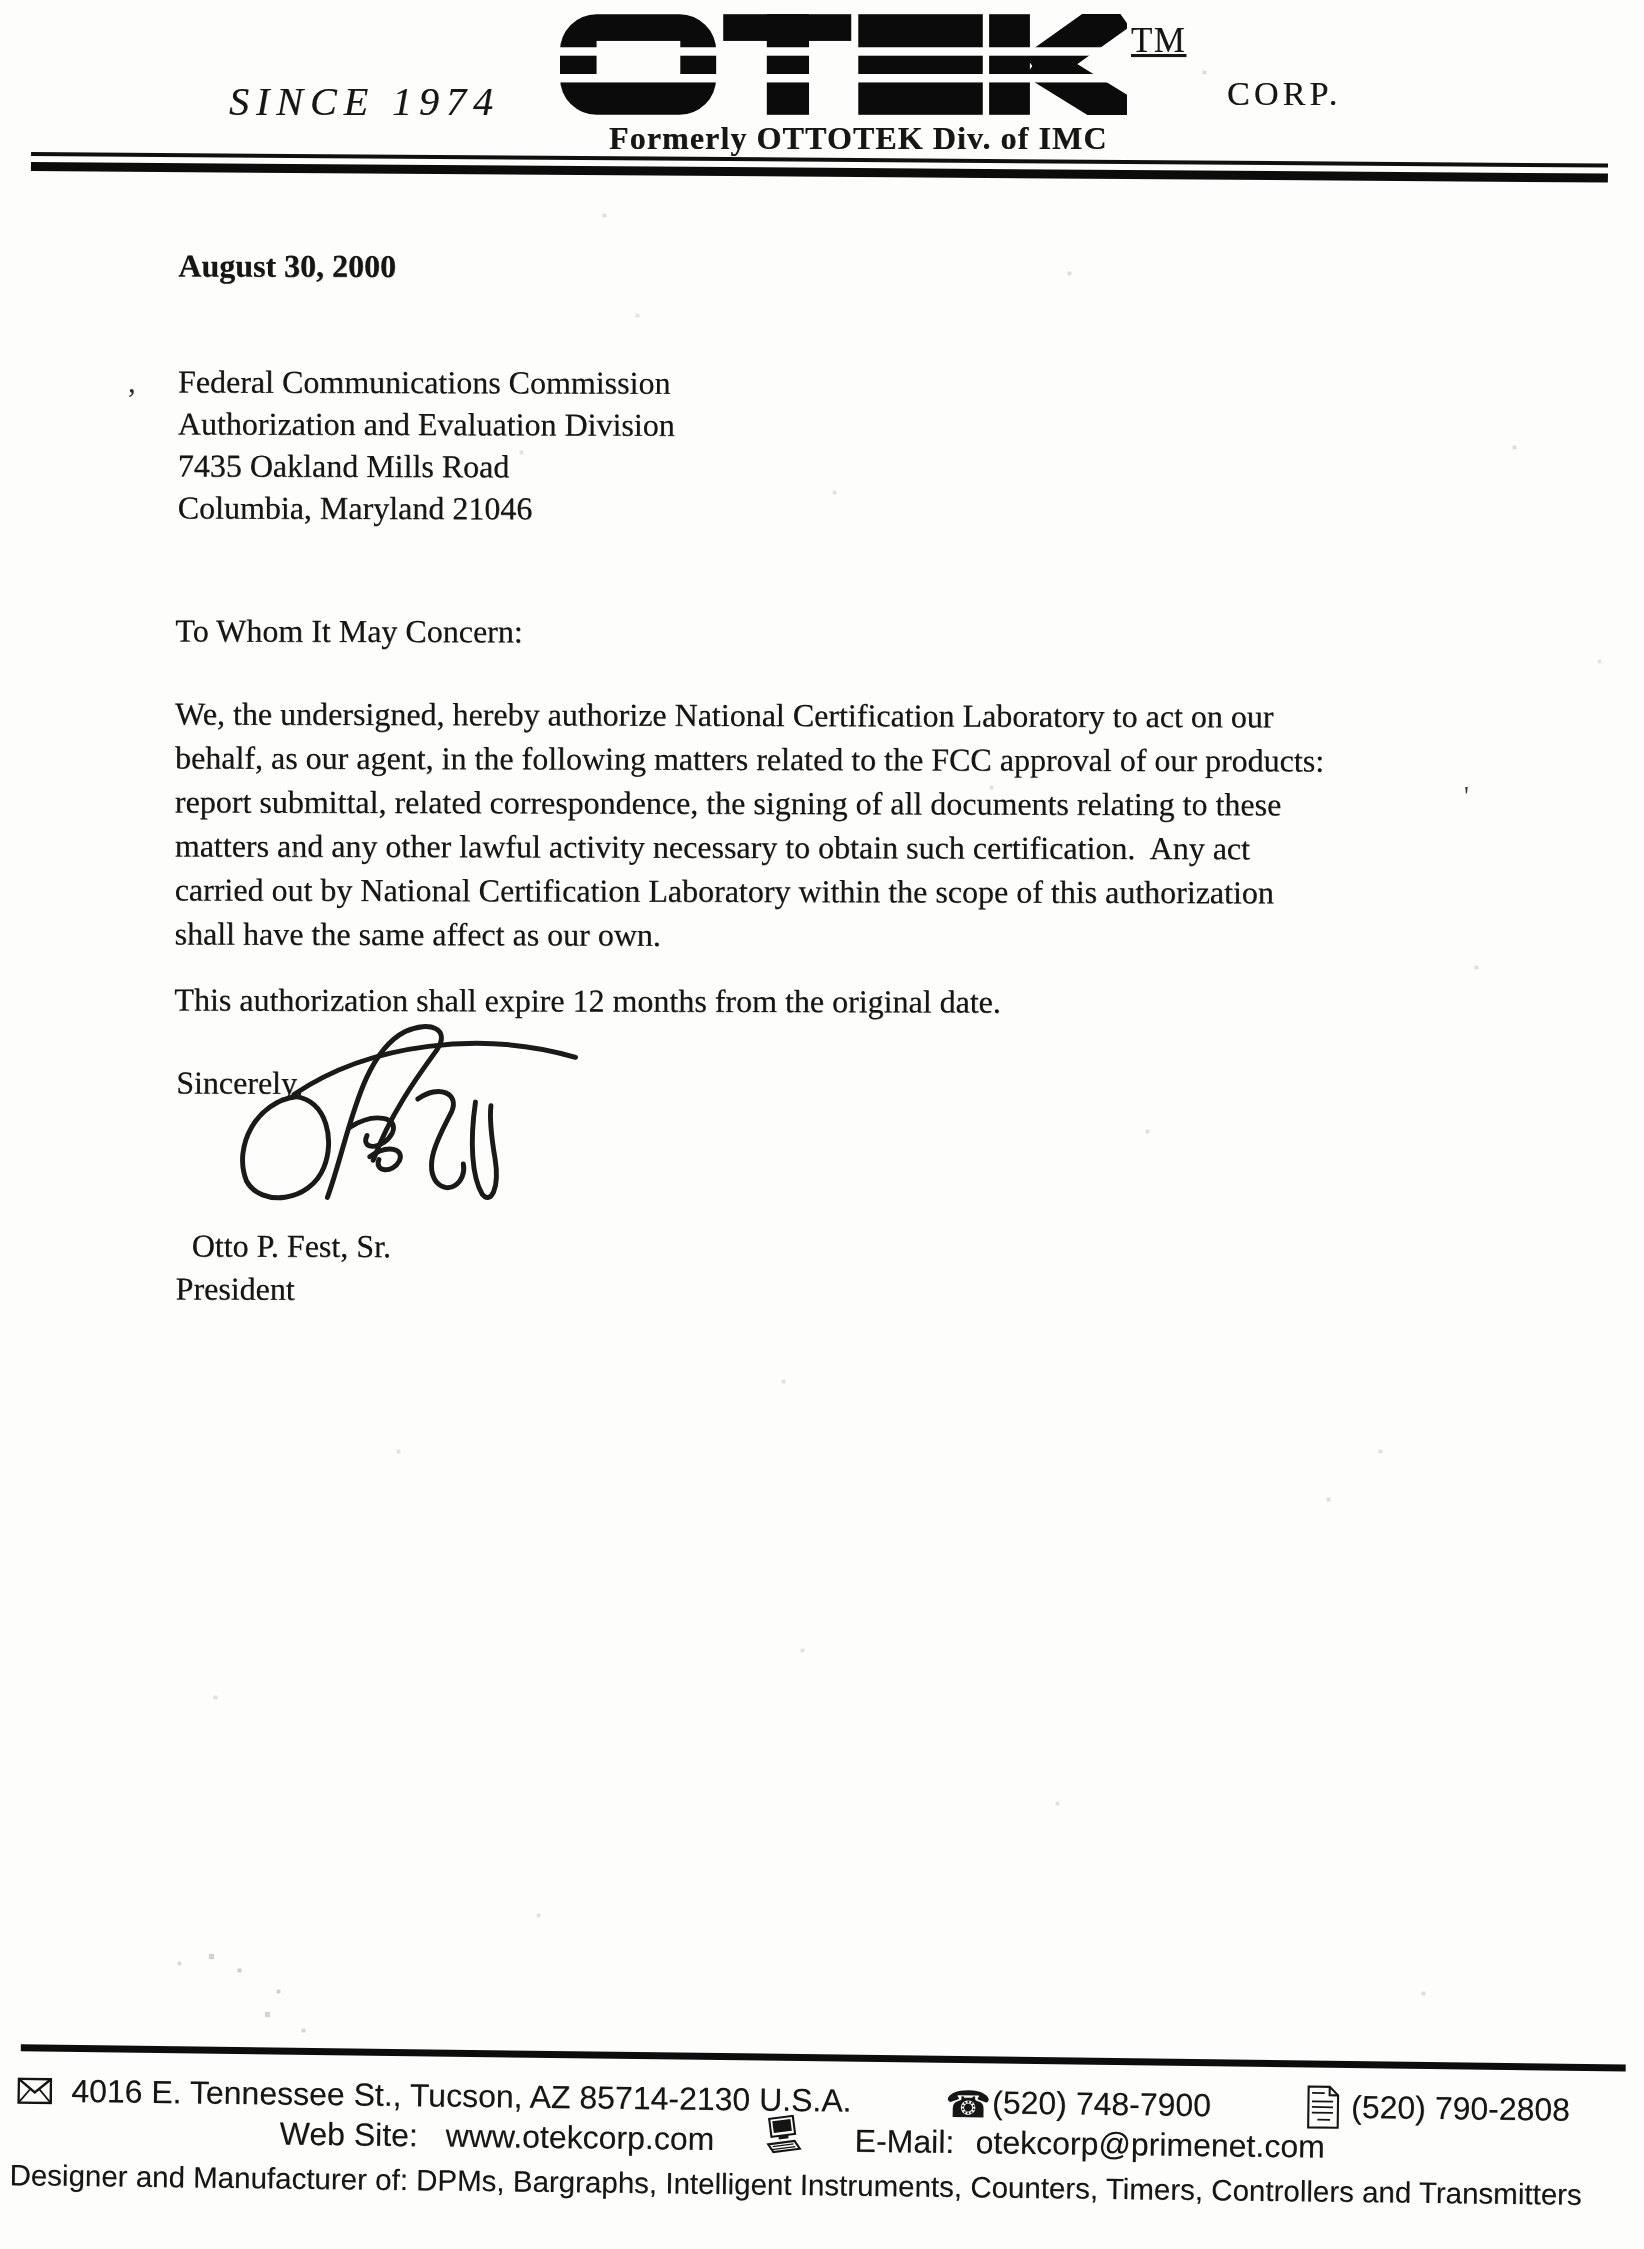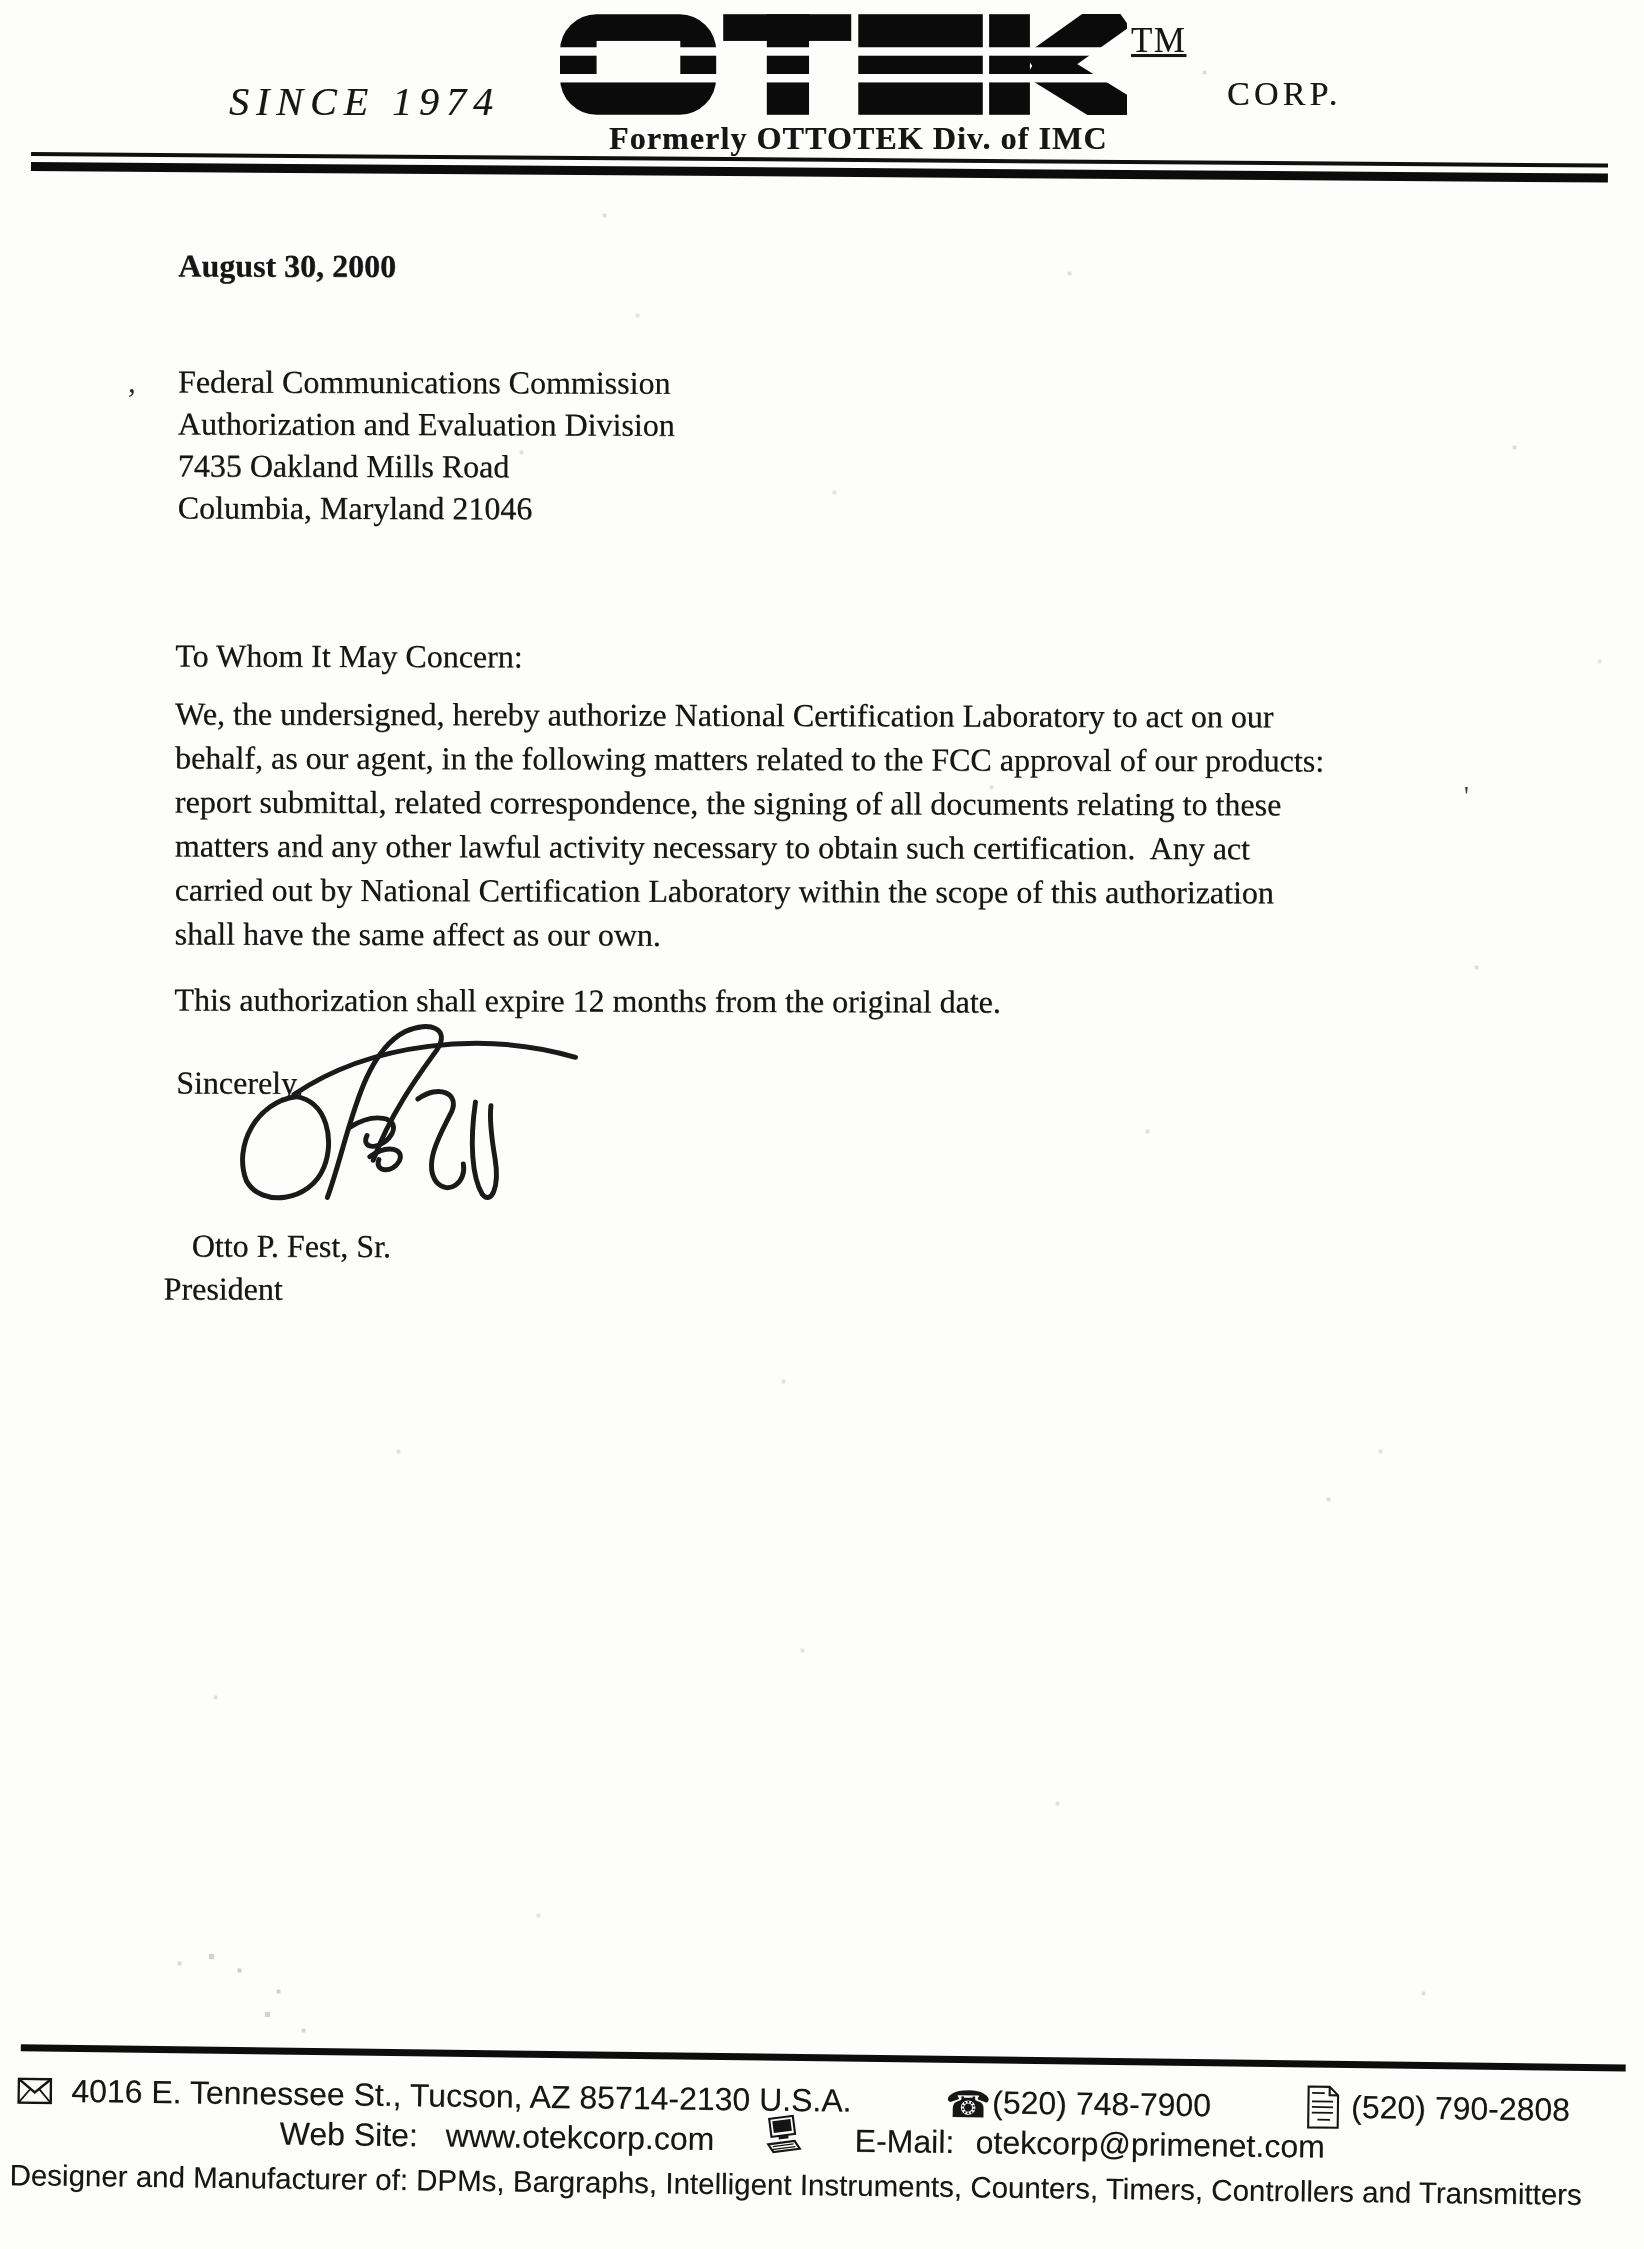--- a/index.html
+++ b/index.html
@@ -24,27 +24,27 @@
   .rule-thin{height:3.5px;background:#101010;}
   .rule-gap{height:6.3px;}
   .rule-thick{height:9.1px;background:#0c0c0c;}
 
   
   .letter{left:0;top:0;width:1645px;transform:rotate(0.15deg);transform-origin:0 0;}
   .line{position:absolute;white-space:nowrap;font-size:32px;line-height:44px;}
   .date{left:179px;top:243px;font-weight:bold;}
   .recipient{left:179px;top:360px;font-size:32px;line-height:42px;white-space:nowrap;position:absolute;}
   .margin-comma{left:129px;top:364px;font-size:31px;color:#2b2b2b;}
-  .salutation{left:177px;top:608px;margin-top:25px;}
+  .salutation{left:177px;top:608px;}
   .para{left:177px;top:691px;position:absolute;font-size:32px;line-height:44px;white-space:nowrap;}
   .expiry{left:177px;top:977px;}
   .closing{left:179px;top:1060px;}
   .sig-svg{left:232px;top:1022px;}
   .signer{left:179px;top:1223px;margin-left:16px;}
-  .stitle{left:167px;top:1266px;}
+  .stitle{left:179px;top:1266px;}
   .stray-tick{left:1466px;top:777px;font-size:27px;color:#3a3a3a;}
 
   
   .footer{left:0;top:2033px;width:1645px;height:211px;transform:rotate(0.72deg);transform-origin:0 0;}
   .footer-rule{position:absolute;left:21px;top:10.6px;width:1605px;height:7px;background:#0d0d0d;}
   .f-item{position:absolute;white-space:nowrap;font-size:32px;line-height:1.15;}
   .f3{font-size:29.5px;}
   .phone-glyph{font-family:"DejaVu Sans", sans-serif;font-size:37px;line-height:1;}
 
   

